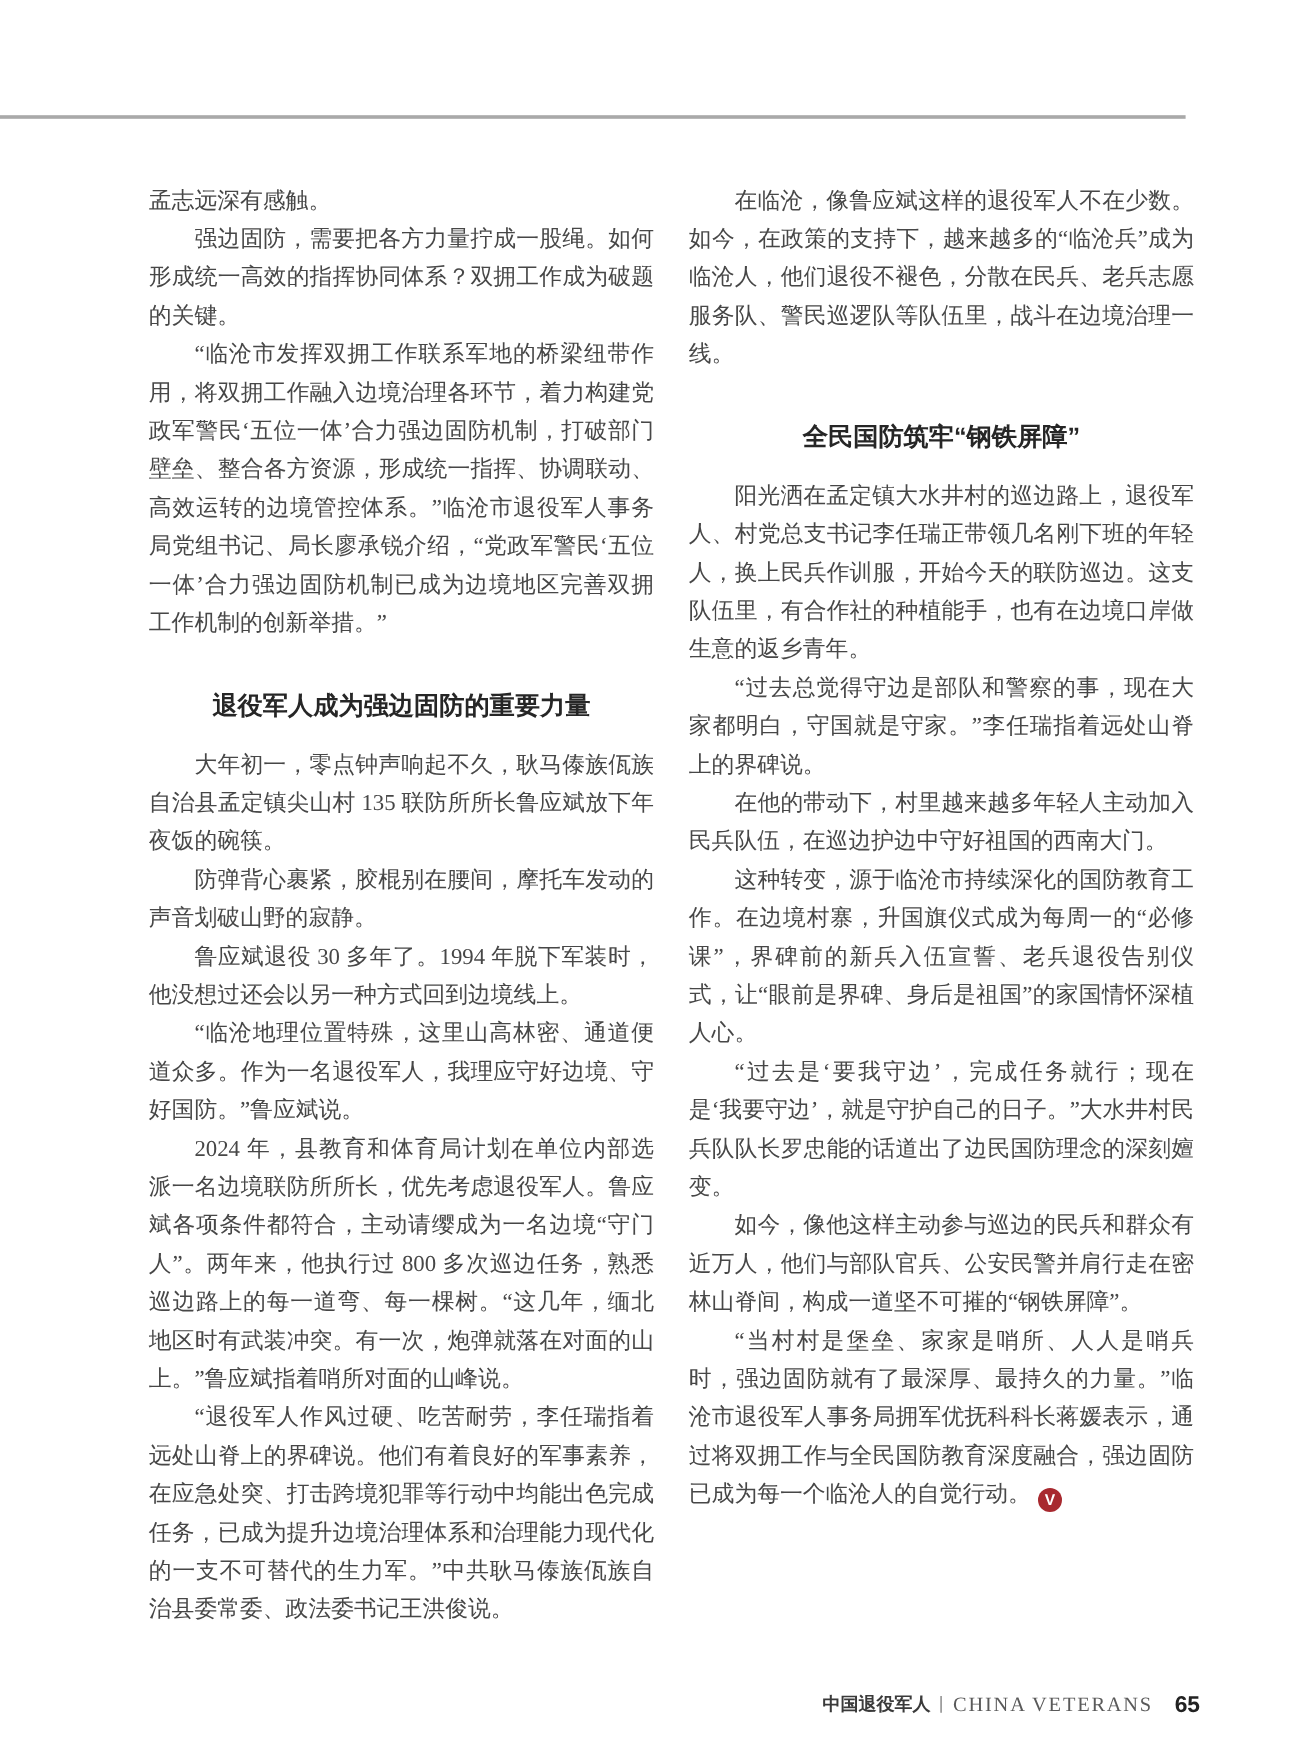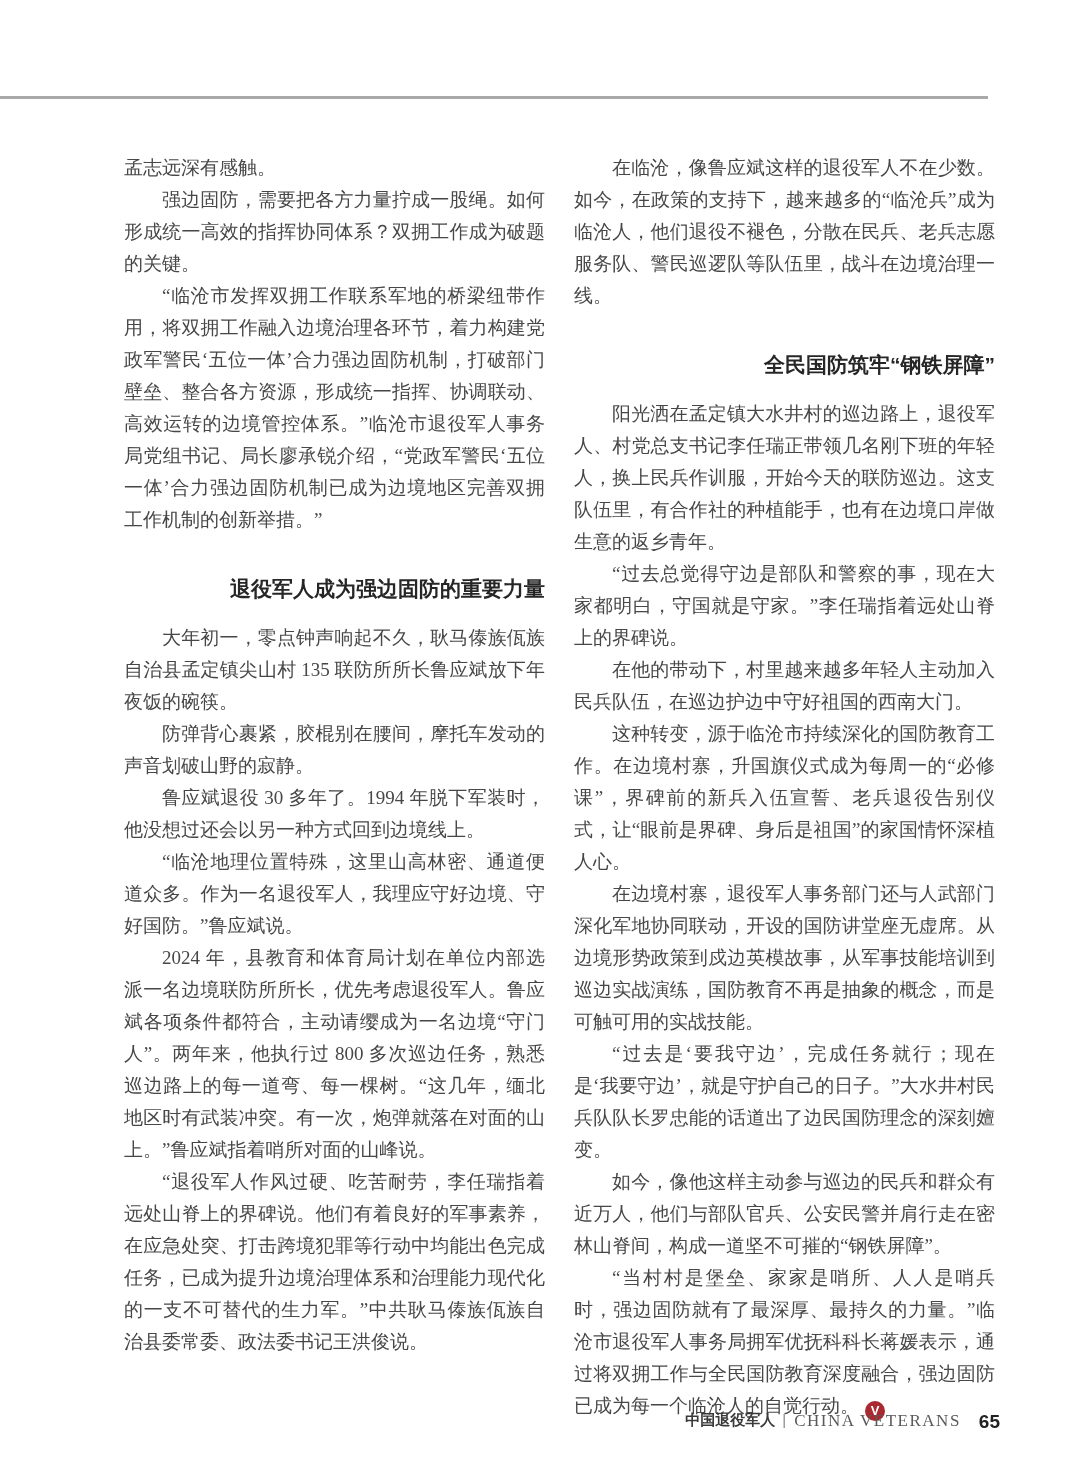--- a/index.html
+++ b/index.html
@@ -27,21 +27,21 @@
   .col-left{left:124px;}
   .col-right{left:574px;}
   .col p{margin:0;text-indent:2em;}
   .col p.no-indent{text-indent:0;}
   .col h2{
     margin:36px 0 17px 0;
     font-family:"Liberation Sans","DejaVu Sans",sans-serif;
     font-weight:bold;
     font-size:21px;line-height:33px;
     color:#262626;
-    text-align:right;text-indent:0;
+    text-align:center;text-indent:0;
   }
   .end-badge{
     display:inline-block;
     width:20px;height:20px;border-radius:50%;
     background:#a8292f;color:#ffffff;
     font-family:"Liberation Sans","DejaVu Sans",sans-serif;
     font-weight:bold;font-size:13px;line-height:20px;
     text-align:center;text-indent:0;
     vertical-align:-3px;margin-left:6px;
   }
@@ -88,21 +88,20 @@
     <p>“退役军人作风过硬、吃苦耐劳，李任瑞指着远处山脊上的界碑说。他们有着良好的军事素养，在应急处突、打击跨境犯罪等行动中均能出色完成任务，已成为提升边境治理体系和治理能力现代化的一支不可替代的生力军。”中共耿马傣族佤族自治县委常委、政法委书记王洪俊说。</p>
   </div>
 
   <div class="col col-right">
     <p>在临沧，像鲁应斌这样的退役军人不在少数。如今，在政策的支持下，越来越多的“临沧兵”成为临沧人，他们退役不褪色，分散在民兵、老兵志愿服务队、警民巡逻队等队伍里，战斗在边境治理一线。</p>
     <h2>全民国防筑牢“钢铁屏障”</h2>
     <p>阳光洒在孟定镇大水井村的巡边路上，退役军人、村党总支书记李任瑞正带领几名刚下班的年轻人，换上民兵作训服，开始今天的联防巡边。这支队伍里，有合作社的种植能手，也有在边境口岸做生意的返乡青年。</p>
     <p>“过去总觉得守边是部队和警察的事，现在大家都明白，守国就是守家。”李任瑞指着远处山脊上的界碑说。</p>
     <p>在他的带动下，村里越来越多年轻人主动加入民兵队伍，在巡边护边中守好祖国的西南大门。</p>
     <p>这种转变，源于临沧市持续深化的国防教育工作。在边境村寨，升国旗仪式成为每周一的“必修课”，界碑前的新兵入伍宣誓、老兵退役告别仪式，让“眼前是界碑、身后是祖国”的家国情怀深植人心。</p>
-    <p>在边境村寨，退役军人事务部门还与人武部门深化军地协同联动，开设的国防讲堂座无虚席。从边境形势政策到戍边英模故事，从军事技能培训到巡边实战演练，国防教育不再是抽象的概念，而是可触可用的实战技能。</p>
     <p>“过去是‘要我守边’，完成任务就行；现在是‘我要守边’，就是守护自己的日子。”大水井村民兵队队长罗忠能的话道出了边民国防理念的深刻嬗变。</p>
     <p>如今，像他这样主动参与巡边的民兵和群众有近万人，他们与部队官兵、公安民警并肩行走在密林山脊间，构成一道坚不可摧的“钢铁屏障”。</p>
     <p>
       <span>“当村村是堡垒、家家是哨所、人人是哨兵时，强边固防就有了最深厚、最持久的力量。”临沧市退役军人事务局拥军优抚科科长蒋媛表示，通过将双拥工作与全民国防教育深度融合，强边固防已成为每一个临沧人的自觉行动。</span><span class="end-badge"><span>V</span></span>
     </p>
   </div>
 
   <div class="footer">
     <span class="f-zh">中国退役军人</span>
     <span class="f-div">|</span>

